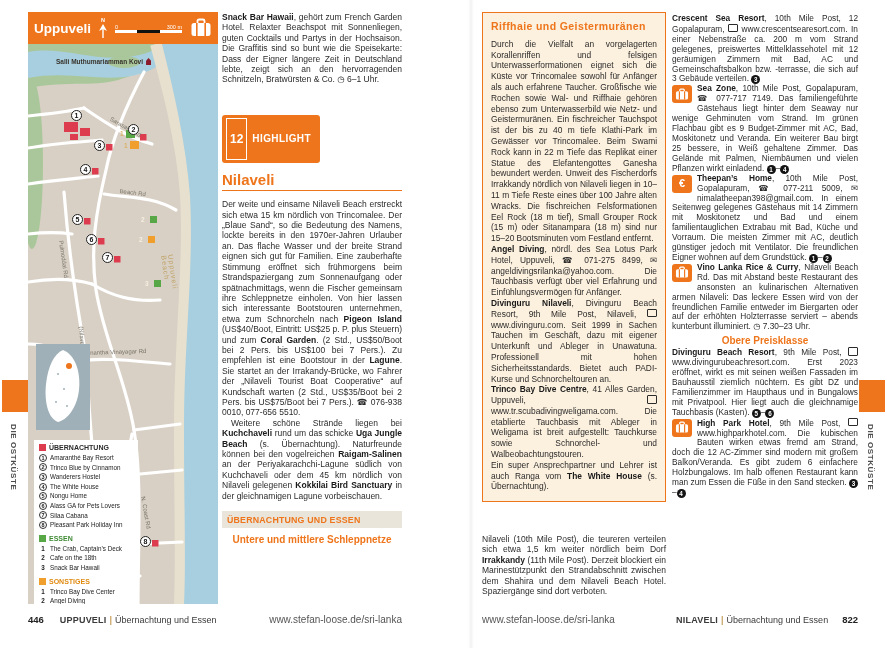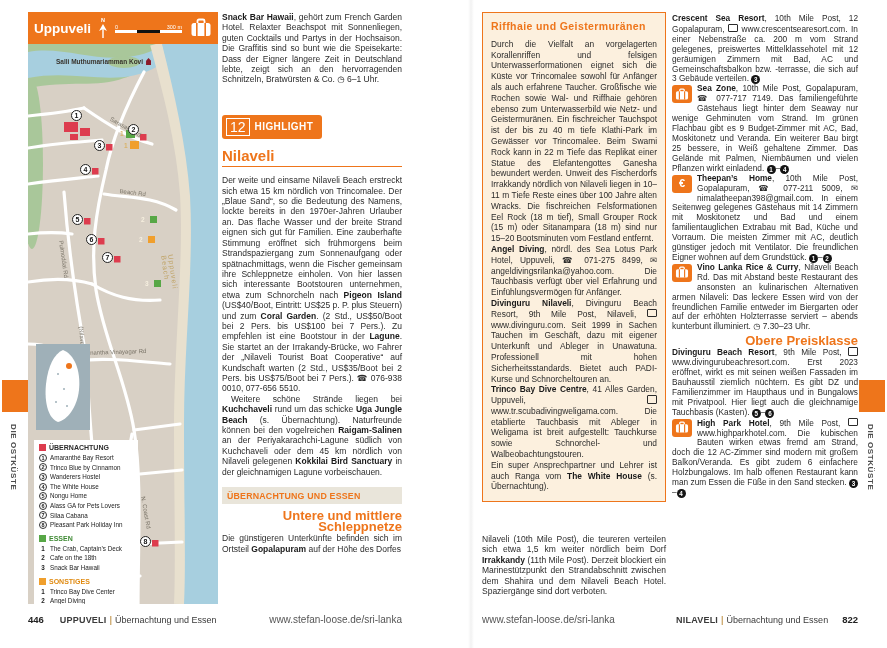--- a/index.html
+++ b/index.html
@@ -35,27 +35,27 @@
   .legsq{width:7px;height:7px;flex:0 0 auto;}
   .legitem{display:flex;align-items:center;gap:3px;font-size:6.3px;line-height:9.6px;color:#222;white-space:nowrap;}
   .legnum{width:8px;height:8px;border:1px solid #333;border-radius:50%;background:#fff;font-size:5.5px;
           line-height:6.5px;text-align:center;font-weight:bold;flex:0 0 auto;box-sizing:border-box;}
   .legnump{width:8px;text-align:center;font-size:6.3px;font-weight:bold;flex:0 0 auto;}
   
   .col{position:absolute;font-size:8.5px;line-height:10.4px;text-align:justify;}
   .colL{left:222px;top:12px;width:180px;}
   .badge{display:inline-flex;align-items:center;gap:5px;background:#ee751b;border-radius:3px;
          padding:3px 9px 3px 4px;margin:30px 0 10px 0;}
-  .badgenum{border:1.4px solid #fff;color:#fff;font-weight:normal;font-size:14px;padding:3px 3px;line-height:10px;}
+  .badgenum{border:1.4px solid #fff;color:#fff;font-weight:bold;font-size:12px;padding:15px 3px;line-height:10px;}
   .badgelab{color:#fff;font-weight:bold;font-size:10px;letter-spacing:.4px;}
   .h1{color:#ee751b;font-weight:bold;font-size:15px;text-align:left;border-bottom:1.3px solid #ee751b;
       padding-bottom:5px;margin:2px 0 8px 0;}
   .secbar{background:#e9e5da;color:#ee751b;font-weight:bold;font-size:8.8px;letter-spacing:.2px;
           padding:3.5px 5px;margin:10px 0 7px 0;text-align:left;}
-  .sub{color:#ee751b;font-weight:bold;font-size:13px;text-align:right;margin:0 0 1px 0;}
+  .sub{color:#ee751b;font-weight:bold;font-size:10px;text-align:center;margin:0 0 1px 0;}
   .indent{text-indent:9px;}
   .para{margin:0 0 0 0;}
   
   .box{position:absolute;left:482px;top:12px;width:184px;box-sizing:border-box;border:1.6px solid #ee751b;
        background:#fcf0de;padding:8px 8px 9px 8px;font-size:8.4px;line-height:10.8px;text-align:justify;}
   .boxtitle{color:#ee751b;font-weight:bold;font-size:10.5px;letter-spacing:.4px;text-align:left;margin-bottom:7px;}
   .afterbox{position:absolute;left:482px;top:534px;width:184px;}
   .colR{left:672px;top:14px;width:186px;font-size:8.3px;line-height:9.9px;}
   .tile{float:left;width:20px;height:18px;border-radius:3px;background:#ee751b;margin:1px 5px 2px 0;
         display:flex;align-items:center;justify-content:center;color:#fff;font-weight:bold;font-size:11px;}
@@ -275,21 +275,20 @@
     <p class="para"><span class="b">Snack Bar Hawaii</span><span>, gehört zum French Garden Hotel. Relaxter Beachspot mit Sonnenliegen, guten Cocktails und Partys in der Hochsaison. Die Graffitis sind so bunt wie die Speisekarte: Dass der Eigner längere Zeit in Deutschland lebte, zeigt sich an den hervorragenden Schnitzeln, Bratwürsten &amp; Co. </span><span class="ic ic-clock">◷</span><span> 6–1 Uhr.</span></p>
     <div class="badge">
       <span class="badgenum">12</span>
       <span class="badgelab">HIGHLIGHT</span>
     </div>
     <div class="h1">Nilaveli</div>
     <p class="para"><span>Der weite und einsame Nilaveli Beach erstreckt sich etwa 15 km nördlich von Trincomalee. Der „Blaue Sand“, so die Bedeutung des Namens, lockte bereits in den 1970er-Jahren Urlauber an. Das flache Wasser und der breite Strand eignen sich gut für Familien. Eine zauberhafte Stimmung eröffnet sich frühmorgens beim Strandspaziergang zum Sonnenaufgang oder spätnachmittags, wenn die Fischer gemeinsam ihre Schleppnetze einholen. Von hier lassen sich interessante Bootstouren unternehmen, etwa zum Schnorcheln nach </span><span class="b">Pigeon Island</span><span> (US$40/Boot, Eintritt: US$25 p. P. plus Steuern) und zum </span><span class="b">Coral Garden</span><span>. (2 Std., US$50/Boot bei 2 Pers. bis US$100 bei 7 Pers.). Zu empfehlen ist eine Bootstour in der </span><span class="b">Lagune</span><span>. Sie startet an der Irrakandy-Brücke, wo Fahrer der „Nilaveli Tourist Boat Cooperative“ auf Kundschaft warten (2 Std., US$35/Boot bei 2 Pers. bis US$75/Boot bei 7 Pers.). </span><span class="ic ic-phone">☎</span><span> 076-938 0010, 077-656 5510.</span></p>
     <p class="para indent"><span>Weitere schöne Strände liegen bei </span><span class="b">Kuchchaveli</span><span> rund um das schicke </span><span class="b">Uga Jungle Beach</span><span> (s. Übernachtung). Naturfreunde können bei den vogelreichen </span><span class="b">Raigam-Salinen</span><span> an der Periyakarachchi-Lagune südlich von Kuchchaveli oder dem 45 km nördlich von Nilaveli gelegenen </span><span class="b">Kokkilai Bird Sanctuary</span><span> in der gleichnamigen Lagune vorbeischauen.</span></p>
     <div class="secbar">ÜBERNACHTUNG UND ESSEN</div>
     <div class="sub">Untere und mittlere Schleppnetze</div>
-    <p class="para"><span>Die günstigeren Unterkünfte befinden sich im Ortsteil </span><span class="b">Gopalapuram</span><span> auf der Höhe des Dorfes</span></p>
   </div>
 
   <div class="box">
     <div class="boxtitle">Riffhaie und Geistermuränen</div>
     <p class="para"><span>Durch die Vielfalt an vorgelagerten Korallenriffen und felsigen Unterwasserformationen eignet sich die Küste vor Trincomalee sowohl für Anfänger als auch erfahrene Taucher. Großfische wie Rochen sowie Wal- und Riffhaie gehören ebenso zum Unterwasserbild wie Netz- und Geistermuränen. Ein fischreicher Tauchspot ist der bis zu 40 m tiefe Klathi-Park im Gewässer vor Trincomalee. Beim Swami Rock kann in 22 m Tiefe das Replikat einer Statue des Elefantengottes Ganesha bewundert werden. Unweit des Fischerdorfs Irrakkandy nördlich von Nilaveli liegen in 10–11 m Tiefe Reste eines über 100 Jahre alten Wracks. Die fischreichen Felsformationen Eel Rock (18 m tief), Small Grouper Rock (15 m) oder Sitanampara (18 m) sind nur 15–20 Bootsminuten vom Festland entfernt.</span></p>
     <p class="para"><span class="b">Angel Diving</span><span>, nördl. des Sea Lotus Park Hotel, Uppuveli, </span><span class="ic ic-phone">☎</span><span> 071-275 8499, </span><span class="ic ic-mail">✉</span><span> angeldivingsrilanka@yahoo.com. Die Tauchbasis verfügt über viel Erfahrung und Einfühlungsvermögen für Anfänger.</span></p>
     <p class="para"><span class="b">Divinguru Nilaveli</span><span>, Divinguru Beach Resort, 9th Mile Post, Nilaveli, </span><span class="ic ic-web"></span><span> www.divinguru.com. Seit 1999 in Sachen Tauchen im Geschäft, dazu mit eigener Unterkunft und Ableger in Unawatuna. Professionell mit hohen Sicherheitsstandards. Bietet auch PADI-Kurse und Schnorcheltouren an.</span></p>
     <p class="para"><span class="b">Trinco Bay Dive Centre</span><span>, 41 Alles Garden, Uppuveli, </span><span class="ic ic-web"></span><span> www.tr.scubadivingweligama.com. Die etablierte Tauchbasis mit Ableger in Weligama ist breit aufgestellt: Tauchkurse sowie Schnorchel- und Walbeobachtungstouren.</span></p>
     <p class="para"><span>Ein super Ansprechpartner und Lehrer ist auch Ranga vom </span><span class="b">The White House</span><span> (s. Übernachtung).</span></p>
   </div>

